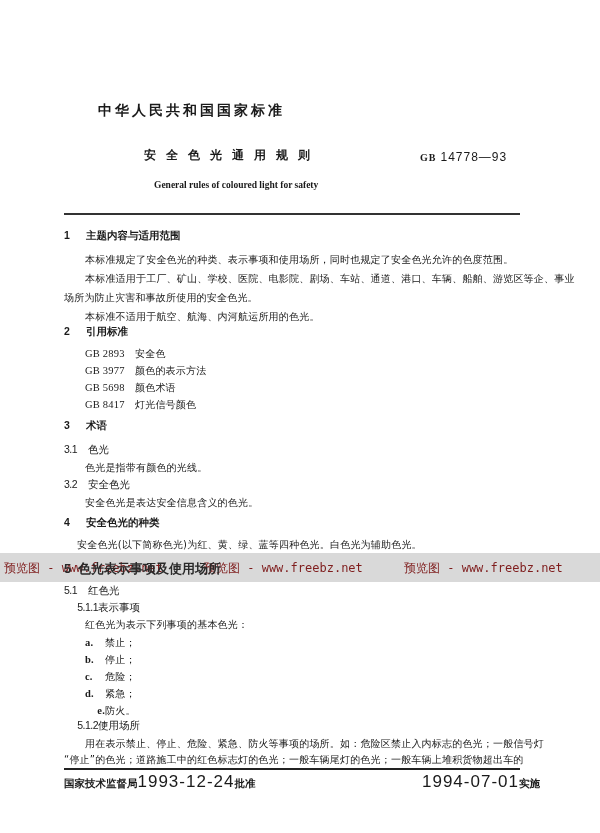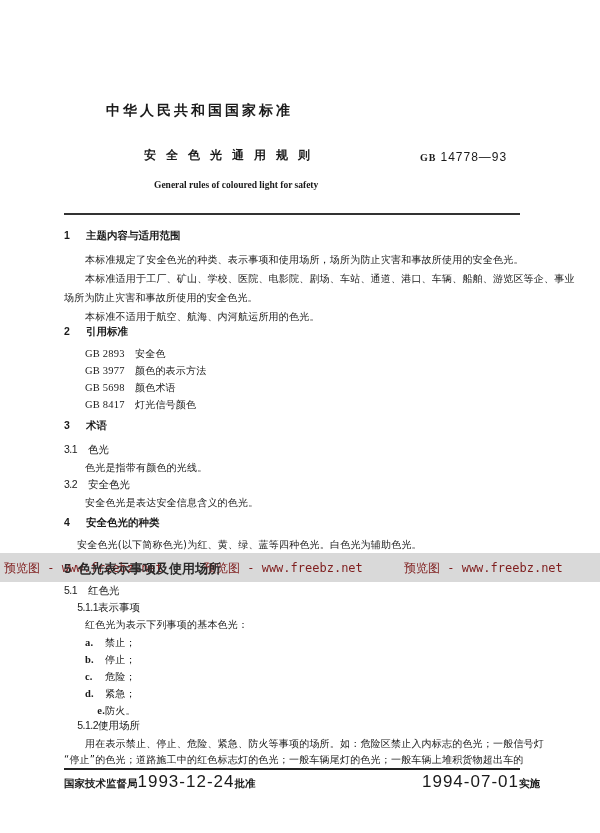--- a/index.html
+++ b/index.html
@@ -12,21 +12,21 @@
       height: 833px;
       position: relative;
       overflow: hidden;
       font-family: "DejaVu Sans", sans-serif;
       color: #1a1a1a;
     }
     .abs { position: absolute; white-space: nowrap; }
 
     .national {
       top: 102px;
-      left: 12px;
+      left: 4px;
       width: 500px;
       text-align: left;
       padding-left: 94px;
       box-sizing: border-box;
       font-size: 14px;
       font-weight: bold;
       letter-spacing: 3px;
     }
     .title {
       top: 147px;
@@ -166,21 +166,21 @@
 <div class="abs title">安全色光通用规则</div>
 <div class="abs std-code">
   <span class="gb">GB</span><span>14778—93</span>
 </div>
 <div class="abs subtitle">General rules of coloured light for safety</div>
 <div class="abs rule-top"></div>
 
 <div class="abs h1" style="top:229px; left:64px;">
   <span class="num">1</span><span>主题内容与适用范围</span>
 </div>
-<div class="abs para" style="top:253px; left:85px;">本标准规定了安全色光的种类、表示事项和使用场所，场所为防止灾害和事故所使用的安全色光。</div>
+<div class="abs para" style="top:253px; left:85px;">本标准规定了安全色光的种类、表示事项和使用场所，同时也规定了安全色光允许的色度范围。</div>
 <div class="abs para" style="top:272px; left:85px;">本标准适用于工厂、矿山、学校、医院、电影院、剧场、车站、通道、港口、车辆、船舶、游览区等企、事业</div>
 <div class="abs para" style="top:291px; left:64px;">场所为防止灾害和事故所使用的安全色光。</div>
 <div class="abs para" style="top:310px; left:85px;">本标准不适用于航空、航海、内河航运所用的色光。</div>
 
 <div class="abs h1" style="top:325px; left:64px;">
   <span class="num">2</span><span>引用标准</span>
 </div>
 <div class="abs para ref" style="top:347px; left:85px;">
   <span class="code">GB 2893</span><span>安全色</span>
 </div>

